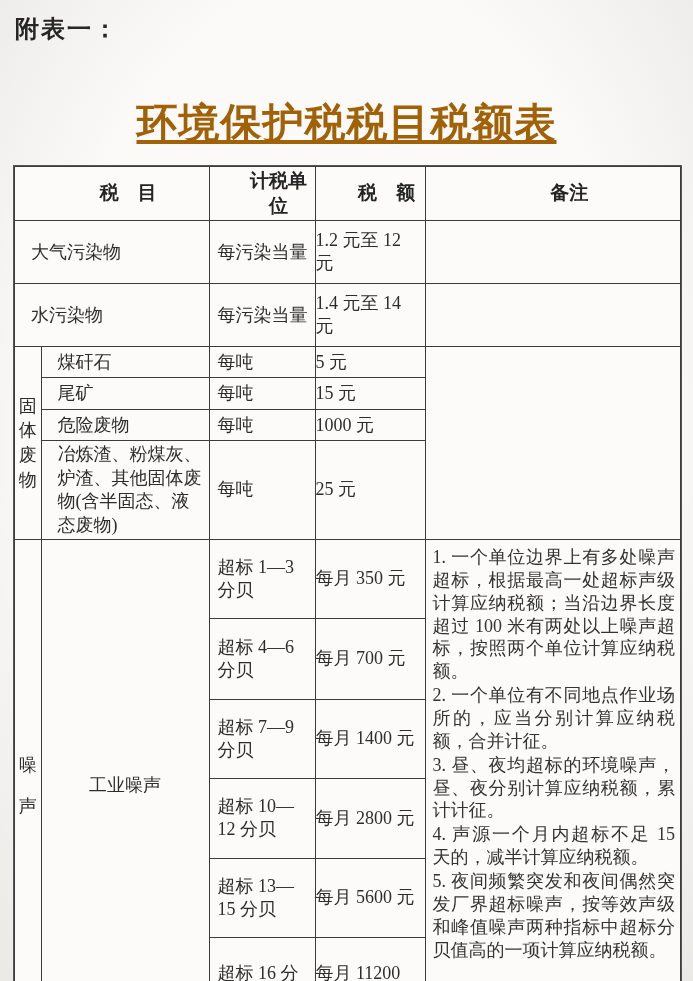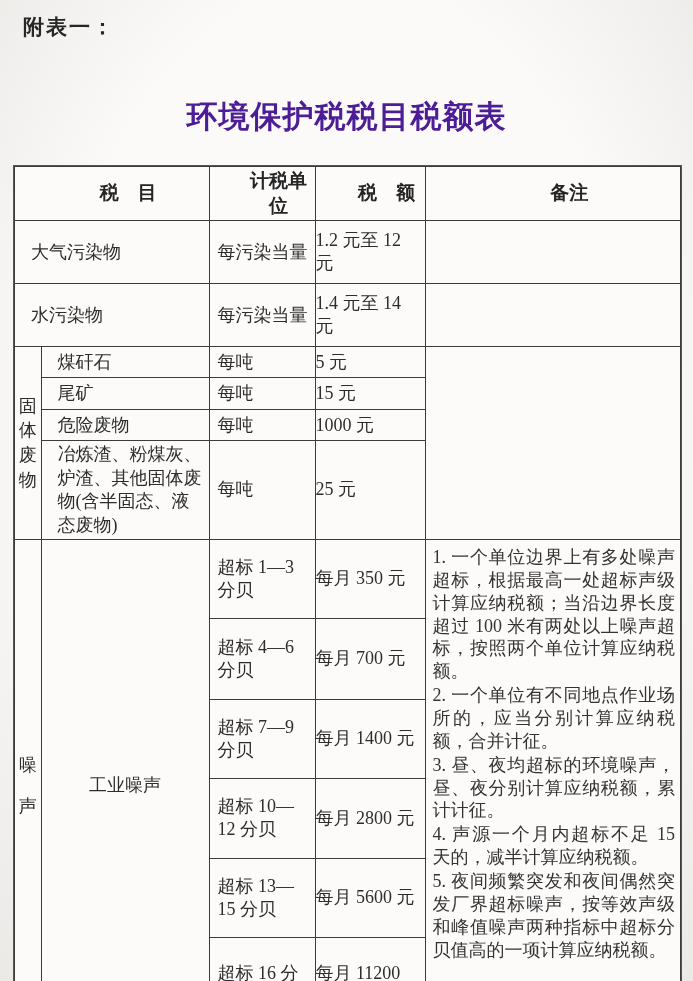--- a/index.html
+++ b/index.html
@@ -8,36 +8,37 @@
     height: 981px;
     background: radial-gradient(ellipse at 50% 45%, #fbfaf9 60%, #eae9e6 100%);
     font-family: "Liberation Serif", "DejaVu Serif", serif;
     color: #2d2d2d;
     overflow: hidden;
     position: relative;
   }
   .annotation {
     position: absolute;
     top: 13px;
-    left: 23px;
-    font-size: 21px;
+    left: 15px;
+    font-size: 24px;
     font-weight: bold;
     letter-spacing: 2px;
     color: #262626;
   }
   .doc-title {
     position: absolute;
     top: 96px;
     left: 0;
     width: 100%;
     text-align: center;
-    font-size: 31px;
+    font-size: 41px;
     font-weight: bold;
     letter-spacing: 1px;
-    color: #4c1d95;
+    color: #a16207;
+    text-decoration: underline;
   }
   table.tax-table {
     position: absolute;
     top: 165px;
     left: 13px;
     width: 667px;
     border-collapse: collapse;
     table-layout: fixed;
     background: #fcfbfa;
   }

